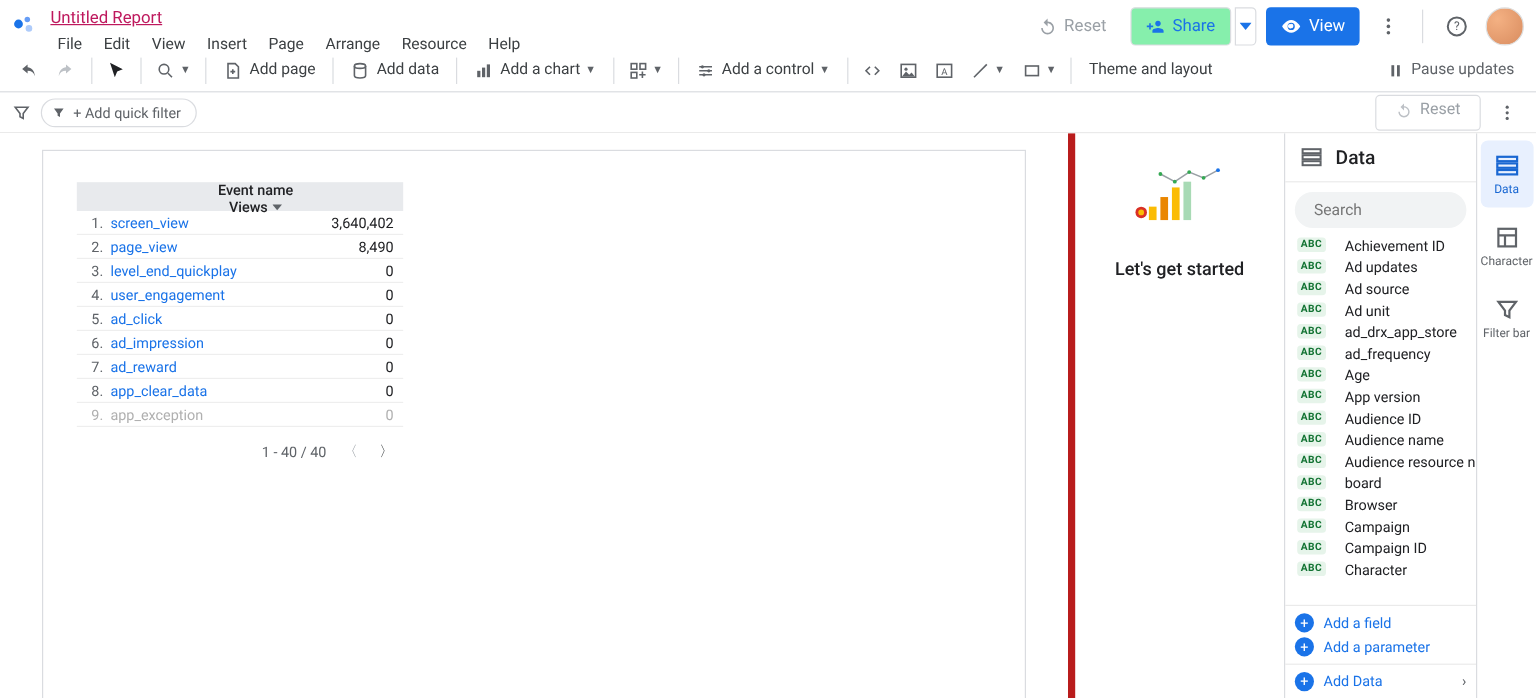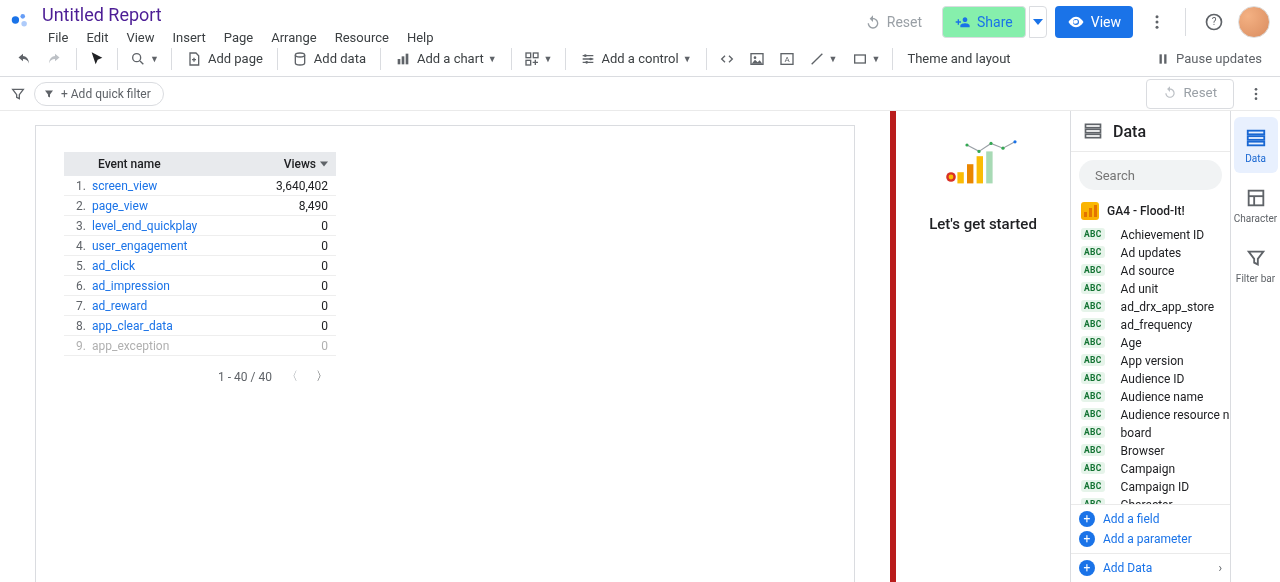--- a/index.html
+++ b/index.html
@@ -2,21 +2,21 @@
 <html><head>
   <meta charset="utf-8">
   <style>
     * { box-sizing: border-box; margin: 0; padding: 0; font-family: "Google Sans", Roboto, Arial, sans-serif; }
     body { width: 1280px; height: 582px; background: #fff; font-size: 13px; color: #202124; display: flex; flex-direction: column; overflow: hidden; }
 
     
     .topbar { display: flex; align-items: flex-start; padding: 4px 10px 0 8px; height: 41px; gap: 8px; }
     .logo { width: 24px; height: 24px; display: flex; align-items: center; justify-content: center; margin-top: 4px; }
     .title-area { display: flex; flex-direction: column; flex: 1; }
-    .doc-title { font-size: 18px; color: #4c1d95; padding-left: 2px; line-height: 22px; }
+    .doc-title { font-size: 14px; color: #be185d; padding-left: 2px; line-height: 22px; text-decoration: underline; }
     .menubar { display: flex; gap: 2px; }
     .menubar span { font-size: 13px; color: #3c4043; padding: 4px 8px; cursor: pointer; border-radius: 4px; }
 
     .top-actions { display: flex; align-items: center; gap: 8px; margin-top: 2px; }
     .btn { display: inline-flex; align-items: center; gap: 6px; height: 32px; padding: 0 12px; border-radius: 4px; font-size: 14px; cursor: pointer; border: none; background: transparent; }
     .btn.reset { color: #9aa0a6; }
     .btn.share { background: #86efac; border: 1px solid #dadce0; color: #1a73e8; }
     .share-drop { width: 18px; display:flex; align-items:center; justify-content:center; color:#1a73e8; border-left:1px solid #dadce0; height:32px; border-radius:0 4px 4px 0; border-top:1px solid #dadce0; border-right:1px solid #dadce0; border-bottom:1px solid #dadce0; margin-left:-5px;}
     .btn.view { background: #1a73e8; color: #fff; }
     .icon-circle { color:#5f6368; display:flex; align-items:center; justify-content:center; width:32px; height:32px; border-radius:50%; cursor:pointer; }
@@ -37,21 +37,21 @@
     .filterbar .right { margin-left:auto; display:flex; align-items:center; gap:8px; }
     .lite-reset { border:1px solid #dadce0; background:#fff; color:#9aa0a6; height:30px; padding:0 16px; border-radius:4px; cursor:pointer;}
 
     
     .main { flex:1; display:flex; overflow:hidden; }
     .canvas-area { flex:1; position:relative; overflow:auto; background:#fff; }
     .canvas-page { width:820px; min-height:900px; margin:14px auto; border:1px solid #dadce0; background:#fff; box-shadow:none;}
 
     
     .tbl { margin:26px 28px; width:272px; font-size:12px; color:#202124;}
-    .tbl-head { display:flex; background:#e8eaed; font-weight:500; height:24px; align-items:center; padding:0 8px 0 34px; }
+    .tbl-head { display:flex; background:#e8eaed; font-weight:500; height:24px; align-items:center; padding:0 8px 0 34px;flex-direction:column; }
     .tbl-head .col-name{ flex:1; }
     .tbl-head .col-views{ display:flex; align-items:center; gap:4px; }
     .tbl-row { display:flex; align-items:center; height:20px; padding:0 8px 0 0; border-bottom:1px solid #eee;}
     .tbl-row .idx { width:28px; text-align:right; padding-right:6px; color:#5f6368;}
     .tbl-row .name { flex:1; color:#1a73e8;}
     .tbl-row .val { text-align:right; min-width:70px; color:#202124;}
     .tbl-row.fade .name, .tbl-row.fade .val, .tbl-row.fade .idx { color:#b0b0b0;}
     .pager { display:flex; align-items:center; justify-content:flex-end; gap:10px; padding:8px 4px 0 0; color:#5f6368;}
     .pager .nav { color:#9aa0a6; cursor:pointer; padding:4px;}
     .pager .nav.active{ color:#3c4043;}
@@ -402,24 +402,20 @@
           </svg>
         <div class="htxt">Data</div>
       </div>
       <div class="dp-search">
         <svg width="14" height="14" viewBox="0 0 24 24">
             <circle cx="10" cy="10" r="6" fill="none" stroke="#5f6368" stroke-width="2"></circle>
             <line x1="15" y1="15" x2="20" y2="20" stroke="#5f6368" stroke-width="2"></line>
           </svg>
         <input placeholder="Search" style="">
       </div>
-      <div class="ds-row">
-        <div class="ds-icon"></div>
-        <span>GA4 - Flood-It!</span>
-      </div>
       <div class="field-list" id="field-list">
           <div class="field">
             <span class="badge">ABC</span>
             <span>Achievement ID</span>
           </div>
           <div class="field">
             <span class="badge">ABC</span>
             <span>Ad updates</span>
           </div>
           <div class="field">

